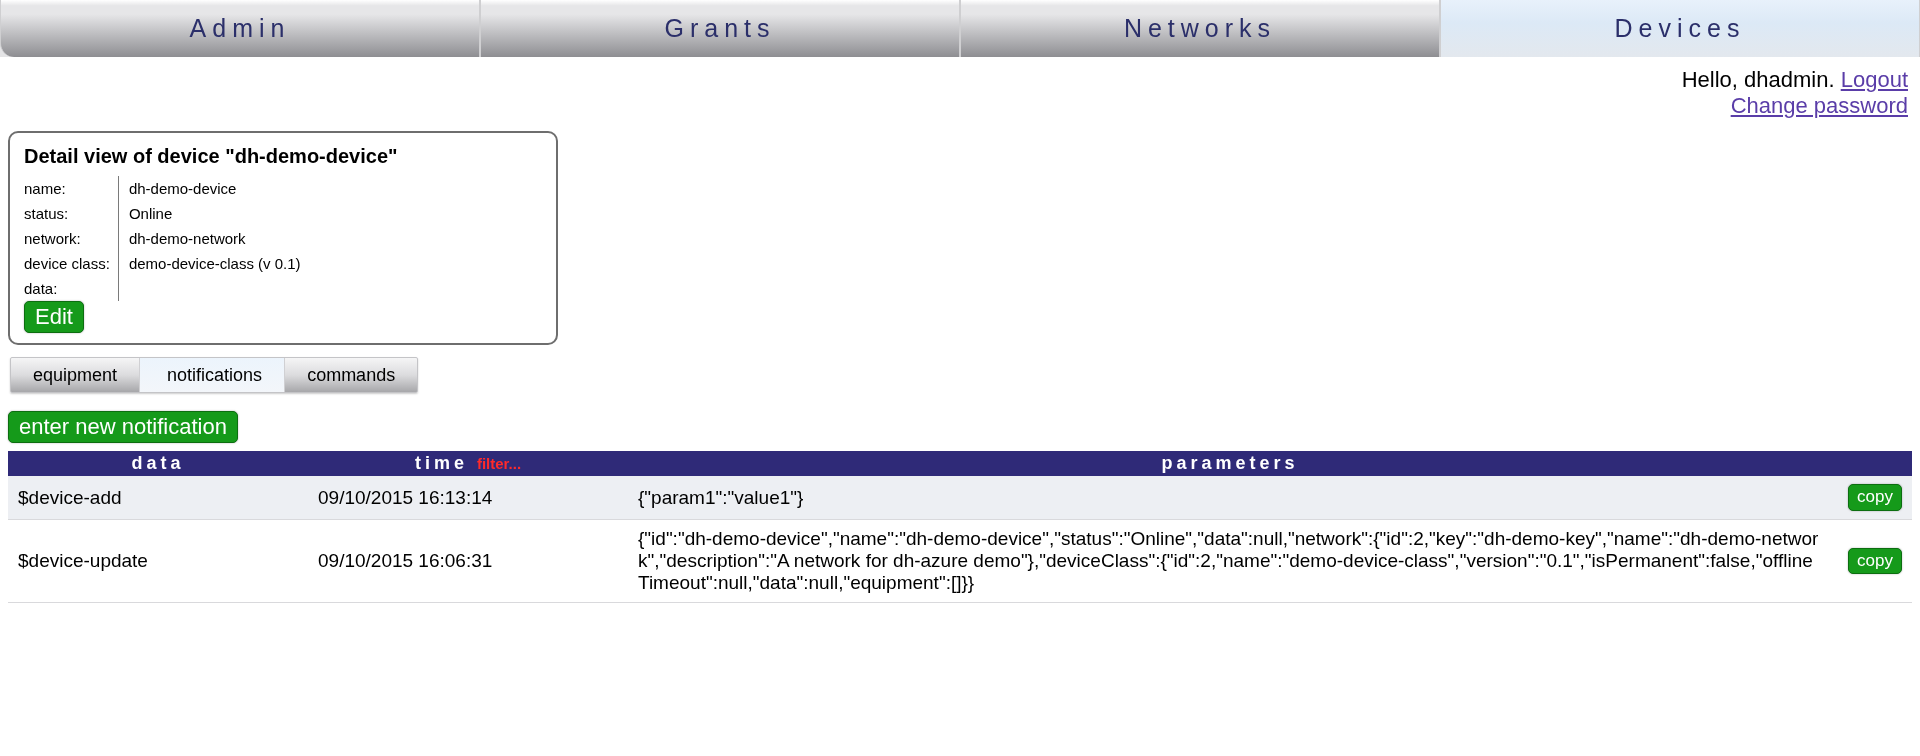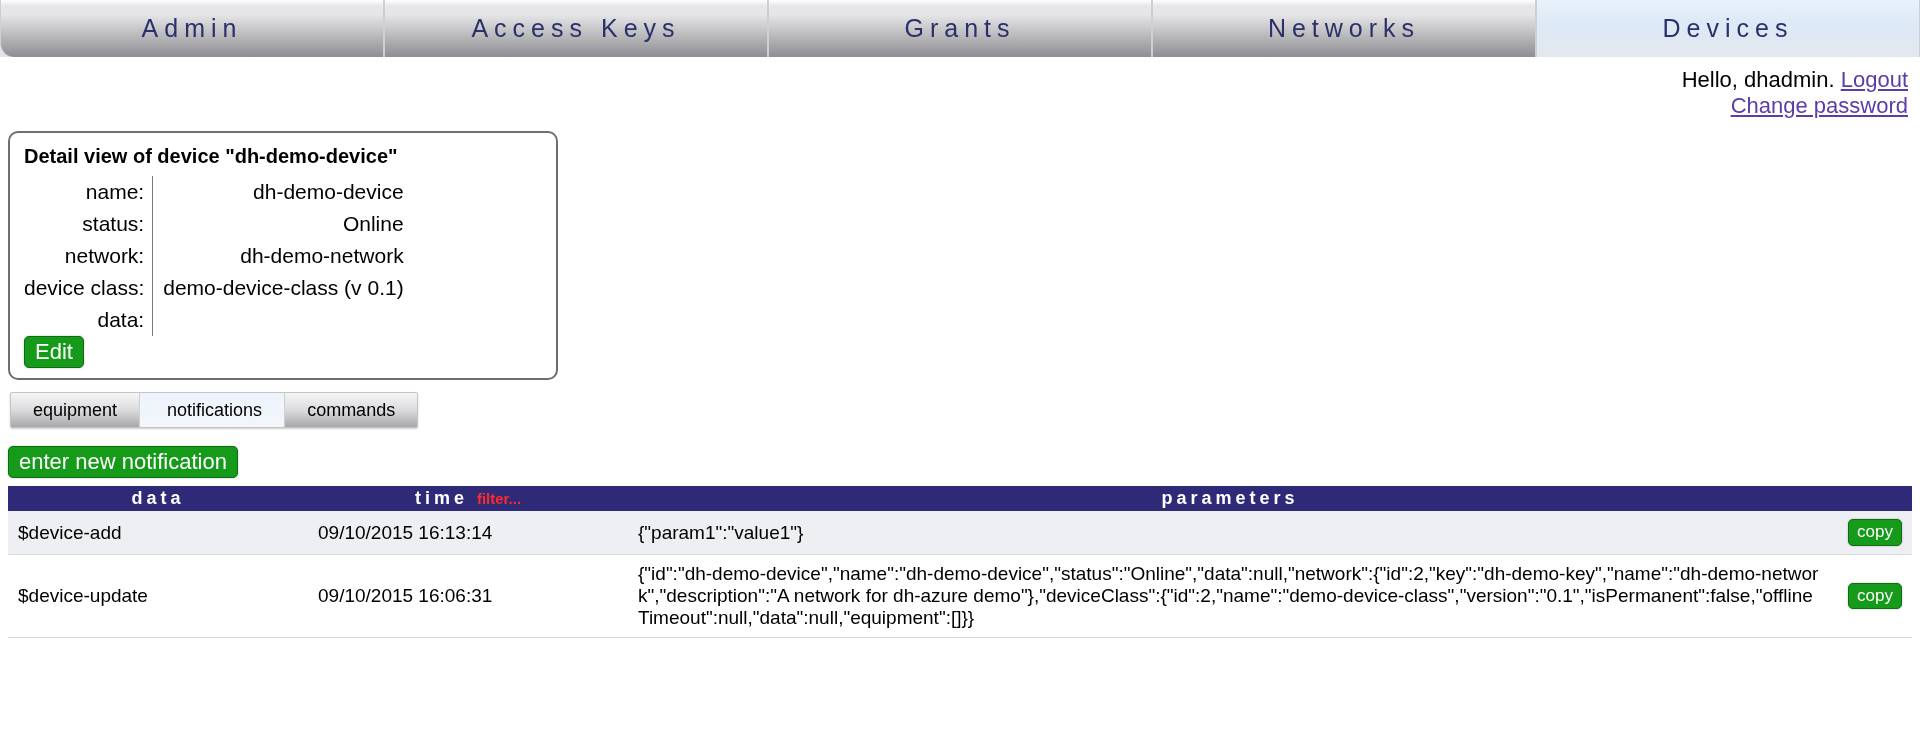--- a/index.html
+++ b/index.html
@@ -59,23 +59,22 @@
   .detail-box .title {
     font-weight: 700;
     font-size: 20px;
     margin: 2px 0 8px 0;
   }
   .detail-box table {
     border-collapse: collapse;
   }
   .detail-box table td {
     padding: 4px 10px 4px 0;
-    font-size: 21px;
+    font-size: 15px;
     vertical-align: top;
-    text-align: right;
   }
   .detail-box table td.label {
     border-right: 1px solid #7a7a7a;
     padding-right: 8px;
     white-space: nowrap;
   }
   .detail-box table td.value {
     padding-left: 10px;
   }
   .btn-green {
@@ -161,21 +160,20 @@
   table.data tbody td.col-actions { width: 80px; text-align: right; }
 </style>
 </head>
 <body>
 
 
 
 
 <div class="topnav">
   <div class="tab">Admin</div>
-  <div class="tab">Access Keys</div>
   <div class="tab">Grants</div>
   <div class="tab">Networks</div>
   <div class="tab active">Devices</div>
 </div>
 
 
 <div class="userbar">
   <span>Hello, </span><span>dhadmin</span>.
   <a>Logout</a><br>
   <a>Change password</a>

